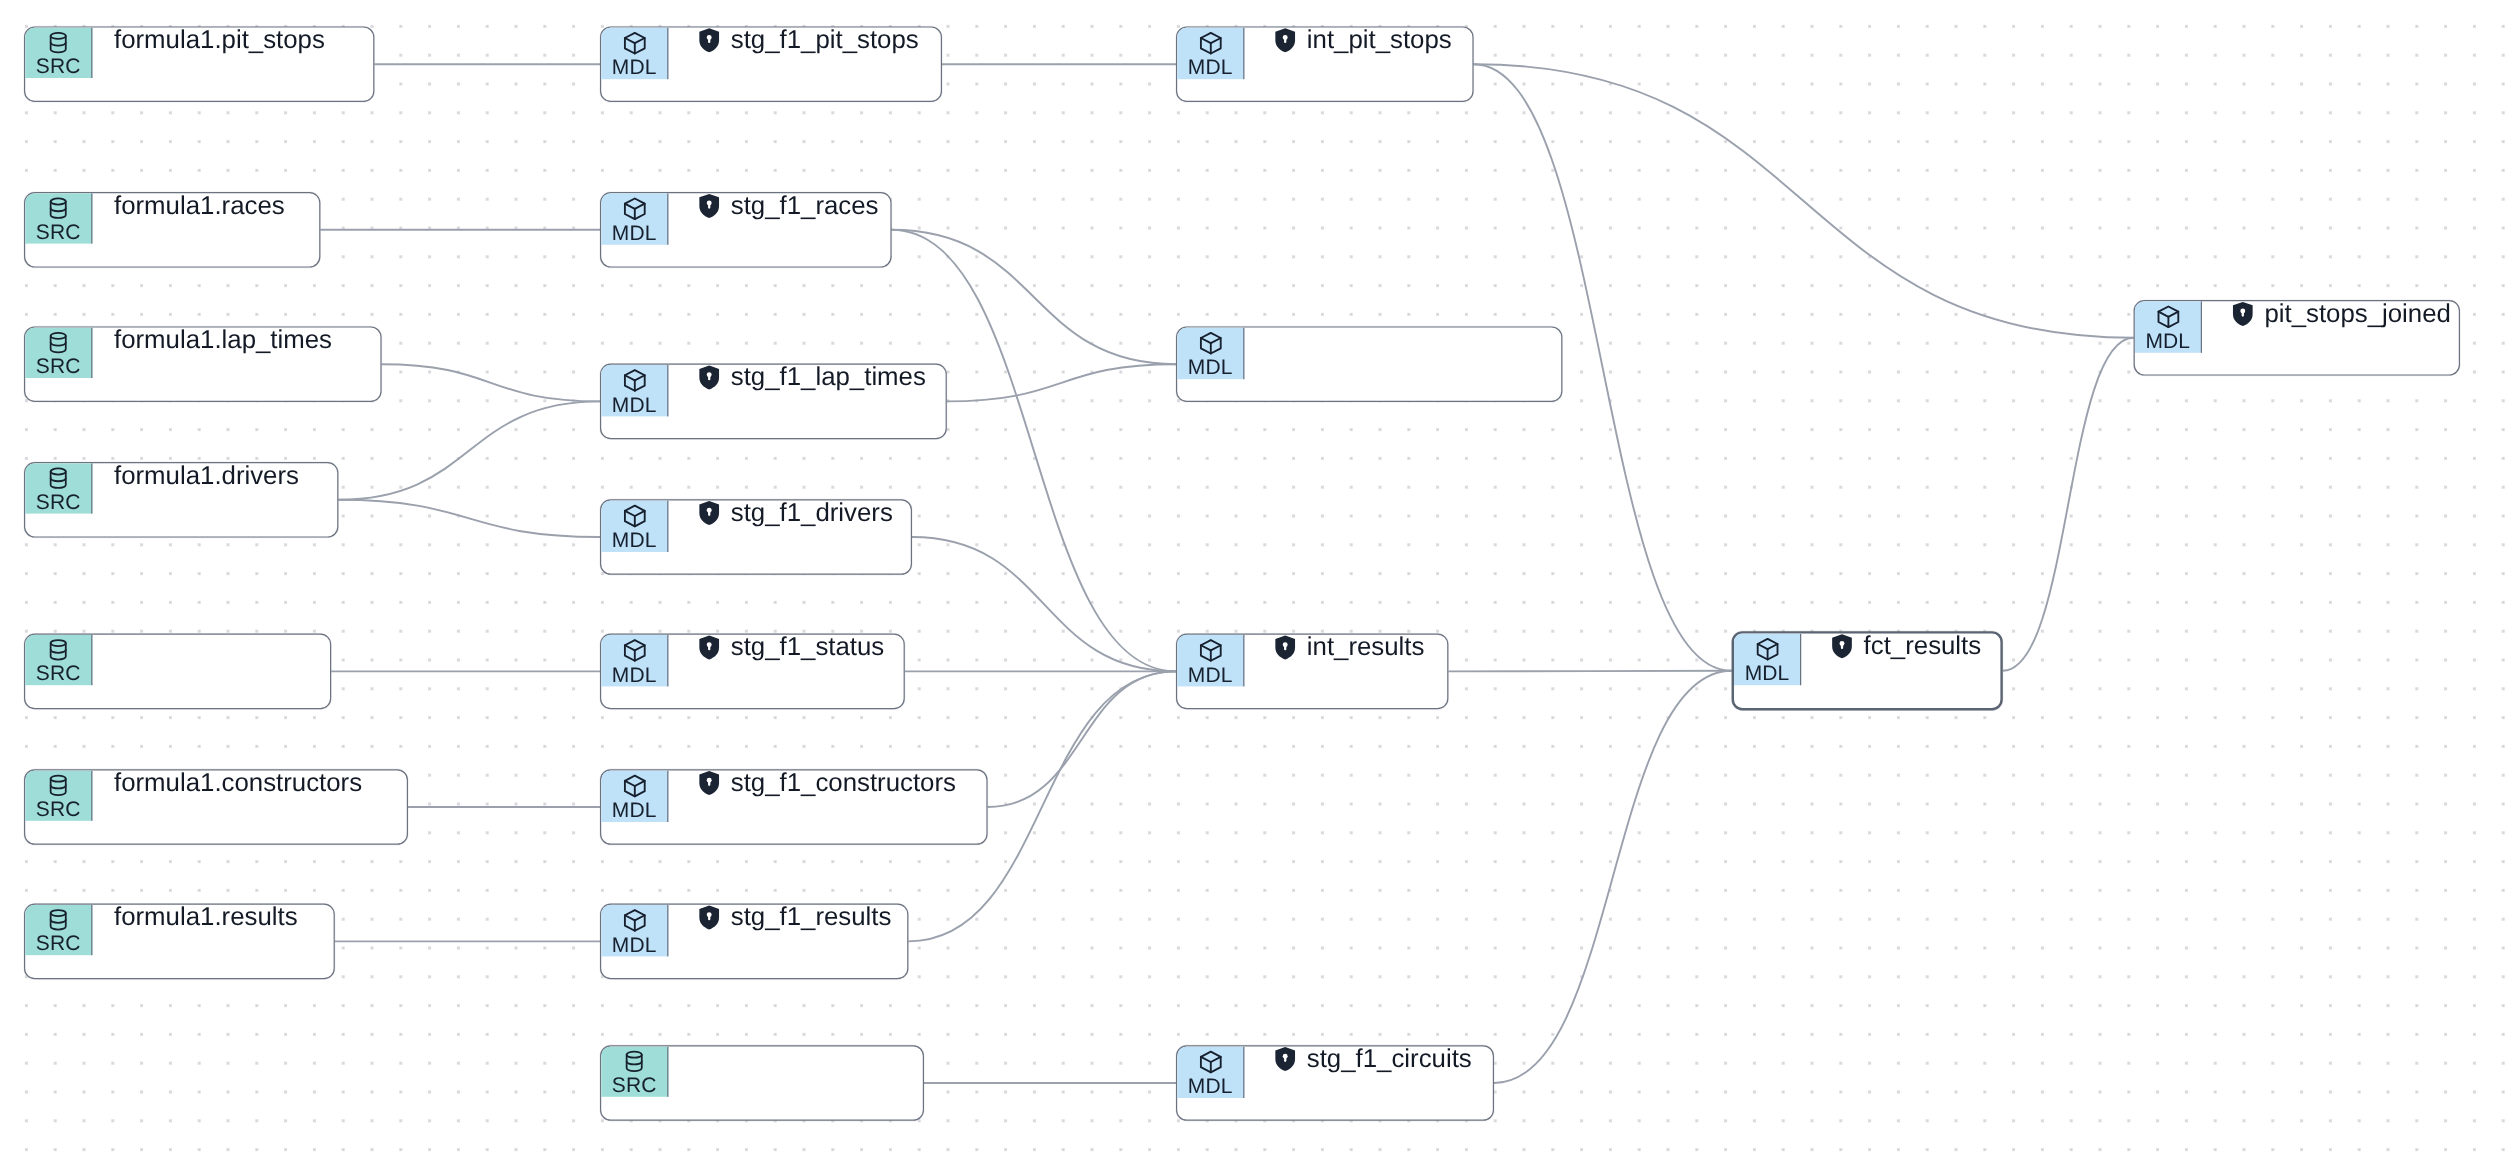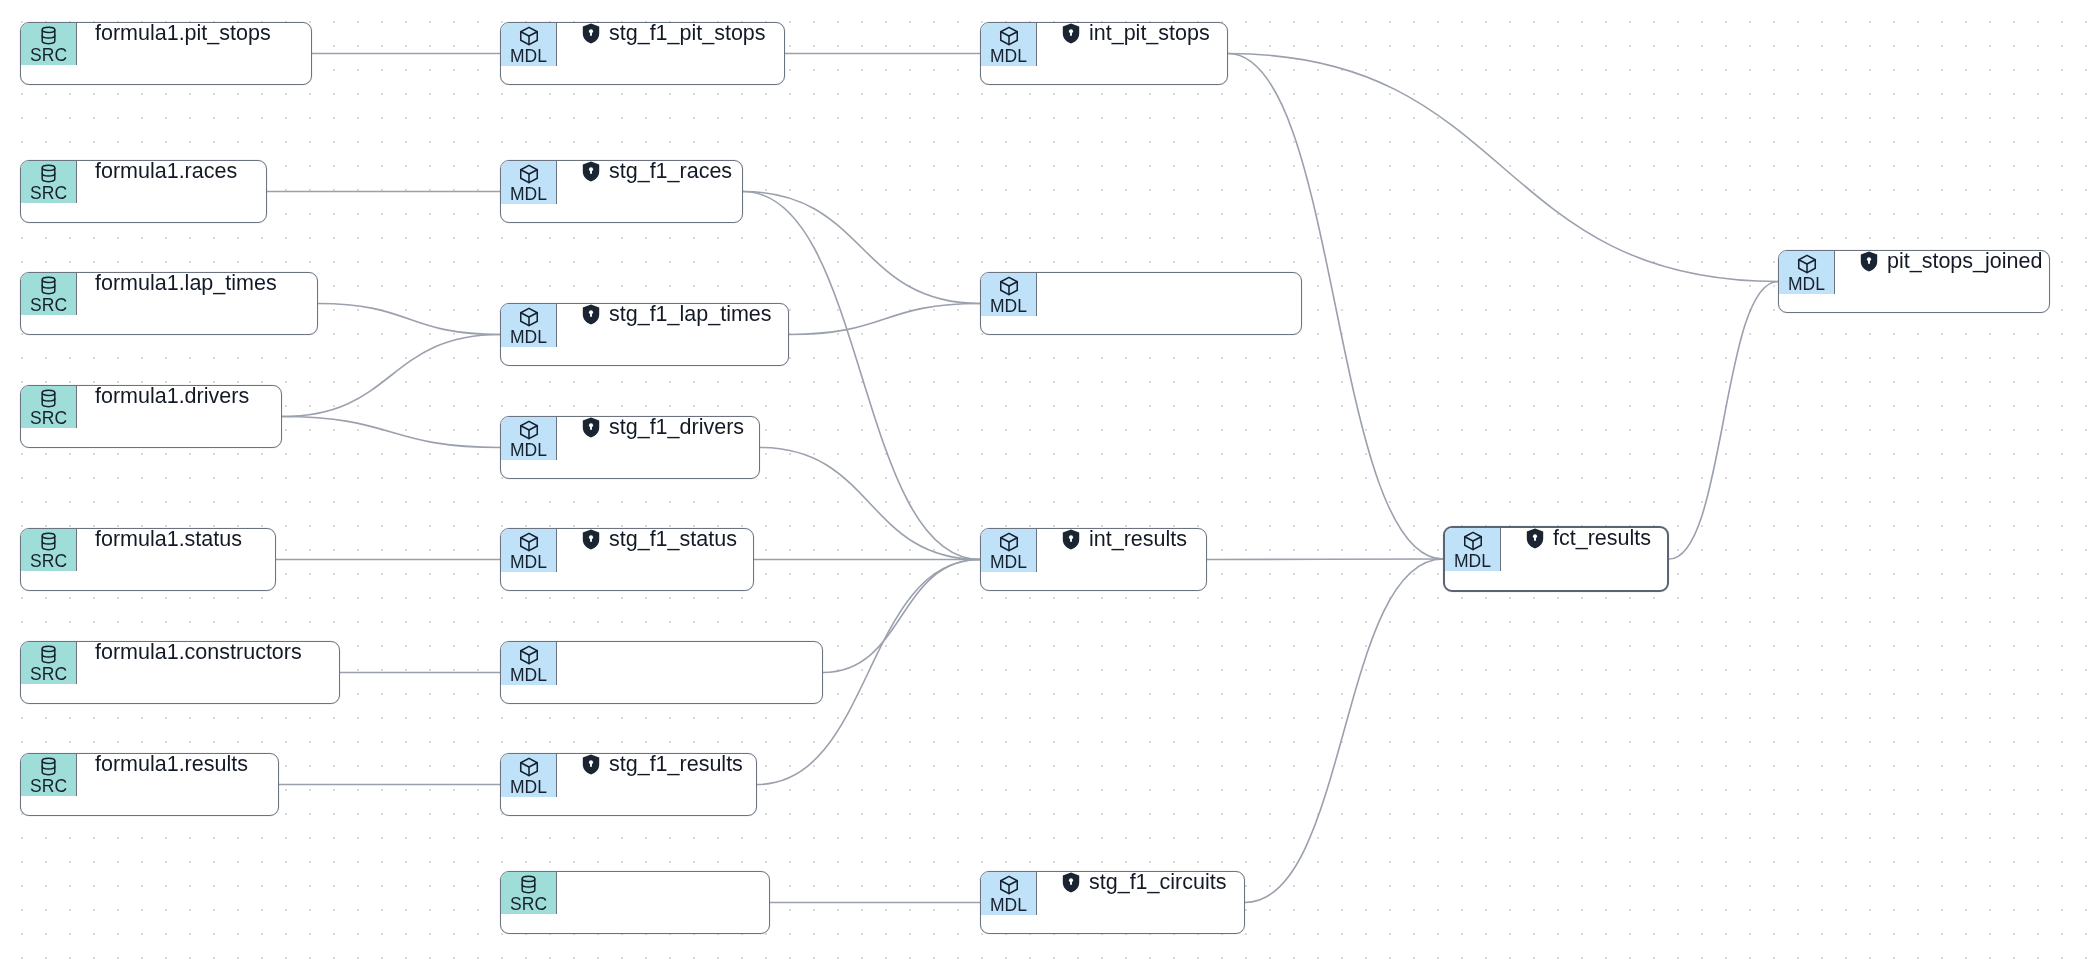--- a/index.html
+++ b/index.html
@@ -163,23 +163,20 @@
       </div>
       <div class="node" style="left: 20px; top: 528px; width: 256px; height: 63px;">
         <div class="badge src">
           <svg class="kind-icon" width="21" height="21" viewBox="0 0 24 24" fill="none" stroke="#17202e" stroke-width="1.7" stroke-linejoin="round" stroke-linecap="round">
             <ellipse cx="12" cy="5.6" rx="7.2" ry="2.9"></ellipse>
             <path d="M4.8 5.6v12.8c0 1.6 3.2 2.9 7.2 2.9s7.2-1.3 7.2-2.9V5.6"></path>
             <path d="M4.8 12c0 1.6 3.2 2.9 7.2 2.9s7.2-1.3 7.2-2.9"></path>
           </svg>
           <span class="badge-label">SRC</span>
         </div>
-        <div class="node-body">
-          <span class="node-label">formula1.status</span>
-        </div>
       </div>
       <div class="node" style="left: 20px; top: 641px; width: 320px; height: 63px;">
         <div class="badge src">
           <svg class="kind-icon" width="21" height="21" viewBox="0 0 24 24" fill="none" stroke="#17202e" stroke-width="1.7" stroke-linejoin="round" stroke-linecap="round">
             <ellipse cx="12" cy="5.6" rx="7.2" ry="2.9"></ellipse>
             <path d="M4.8 5.6v12.8c0 1.6 3.2 2.9 7.2 2.9s7.2-1.3 7.2-2.9V5.6"></path>
             <path d="M4.8 12c0 1.6 3.2 2.9 7.2 2.9s7.2-1.3 7.2-2.9"></path>
           </svg>
           <span class="badge-label">SRC</span>
         </div>
@@ -301,20 +298,28 @@
         </div>
       </div>
       <div class="node" style="left: 500px; top: 641px; width: 323px; height: 63px;">
         <div class="badge mdl">
           <svg class="kind-icon" width="22" height="22" viewBox="0 0 24 24" fill="none" stroke="#17202e" stroke-width="1.7" stroke-linejoin="round" stroke-linecap="round">
             <path d="M12 2.6 21 7.3v9.4L12 21.4 3 16.7V7.3Z"></path>
             <path d="M3 7.3 12 12l9-4.7"></path>
             <path d="M12 12v9.4"></path>
           </svg>
           <span class="badge-label">MDL</span>
+        </div>
+        <div class="node-body with-shield">
+          <svg class="shield" width="18" height="21" viewBox="0 0 18 21">
+            <path d="M9 0.6 17.2 3.4v7.2c0 5.1-3.6 8.3-8.2 10-4.6-1.7-8.2-4.9-8.2-10V3.4Z" fill="#1b2432"></path>
+            <circle cx="9" cy="8.2" r="2.05" fill="#ffffff"></circle>
+            <rect x="8.05" y="8.6" width="1.9" height="4.3" rx="0.95" fill="#ffffff"></rect>
+          </svg>
+          <span class="node-label">stg_f1_constructors</span>
         </div>
       </div>
       <div class="node" style="left: 500px; top: 753px; width: 257px; height: 63px;">
         <div class="badge mdl">
           <svg class="kind-icon" width="22" height="22" viewBox="0 0 24 24" fill="none" stroke="#17202e" stroke-width="1.7" stroke-linejoin="round" stroke-linecap="round">
             <path d="M12 2.6 21 7.3v9.4L12 21.4 3 16.7V7.3Z"></path>
             <path d="M3 7.3 12 12l9-4.7"></path>
             <path d="M12 12v9.4"></path>
           </svg>
           <span class="badge-label">MDL</span>

